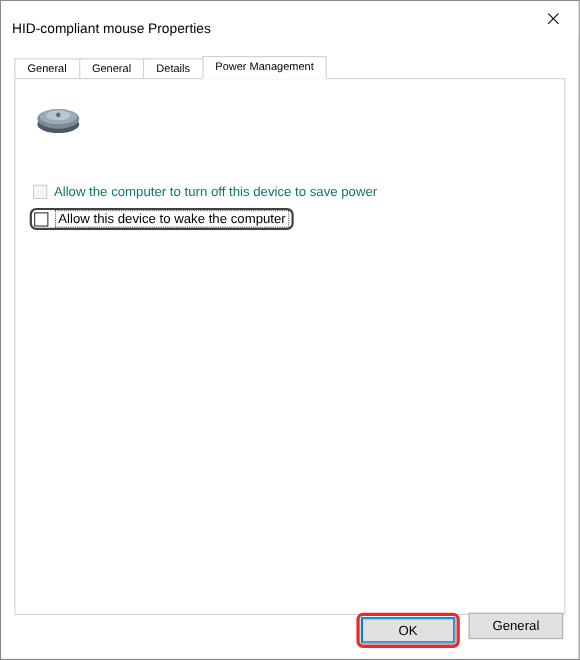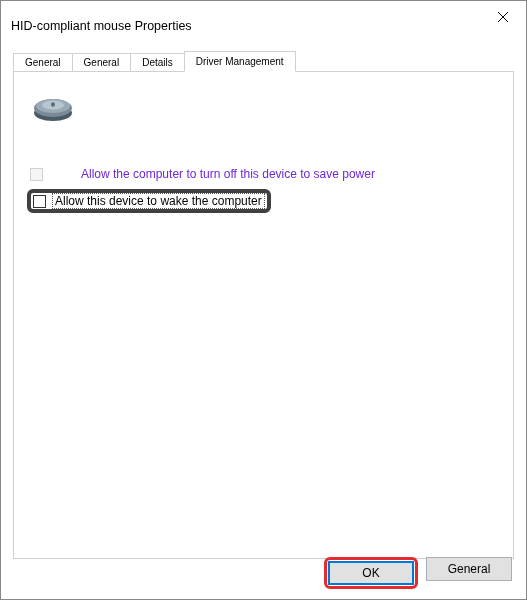--- a/index.html
+++ b/index.html
@@ -87,36 +87,36 @@
       font-size: 12px;
       color: #000;
       margin-top: 0;
     }
     .check-row {
       display: flex;
       align-items: center;
       margin-bottom: 6px;
       padding: 1px 2px;
     }
-    .check-row.disabled .check-label { color: #6d28d9; margin-left: 32px; }
+    .check-row.disabled .check-label { color: #0f766e; }
     .checkbox {
       width: 13px;
       height: 13px;
       border: 1px solid #888;
       background: #fff;
       margin-right: 6px;
       flex-shrink: 0;
     }
     .check-row.disabled .checkbox {
       border-color: #d0d0d0;
       background: #f5f5f5;
     }
     .check-label { font-size: 12px; }
     .highlight-box {
-      border: 4px solid #404040;
+      border: 2px solid #404040;
       border-radius: 6px;
       display: inline-flex;
       align-items: center;
       padding: 0 2px;
       margin-left: -3px;
     }
     .highlight-box .checkbox {
       border: 1px solid #333;
     }
     .highlight-box .check-label {
@@ -163,21 +163,21 @@
       <line x1="10" y1="0" x2="0" y2="10" stroke="#000" stroke-width="1"></line>
     </svg>
   </div>
 </div>
 
 <div class="content-area">
   <div class="tab-row">
     <div class="tab">General</div>
     <div class="tab">General</div>
     <div class="tab">Details</div>
-    <div class="tab active">Driver Management</div>
+    <div class="tab active">Power Management</div>
   </div>
 
   <div class="tab-panel">
     <div class="device-header">
       <svg class="mouse-icon" viewBox="0 0 42 28">
         <ellipse cx="21" cy="19" rx="19" ry="8" fill="#4a5a66"></ellipse>
         <ellipse cx="21" cy="14" rx="19" ry="9" fill="#7a8a96"></ellipse>
         <ellipse cx="21" cy="12" rx="17" ry="7" fill="#9aaab6"></ellipse>
         <ellipse cx="21" cy="11" rx="11" ry="4.5" fill="#b8c6d0"></ellipse>
         <ellipse cx="21" cy="10.5" rx="2" ry="2.2" fill="#5a6a76"></ellipse>

